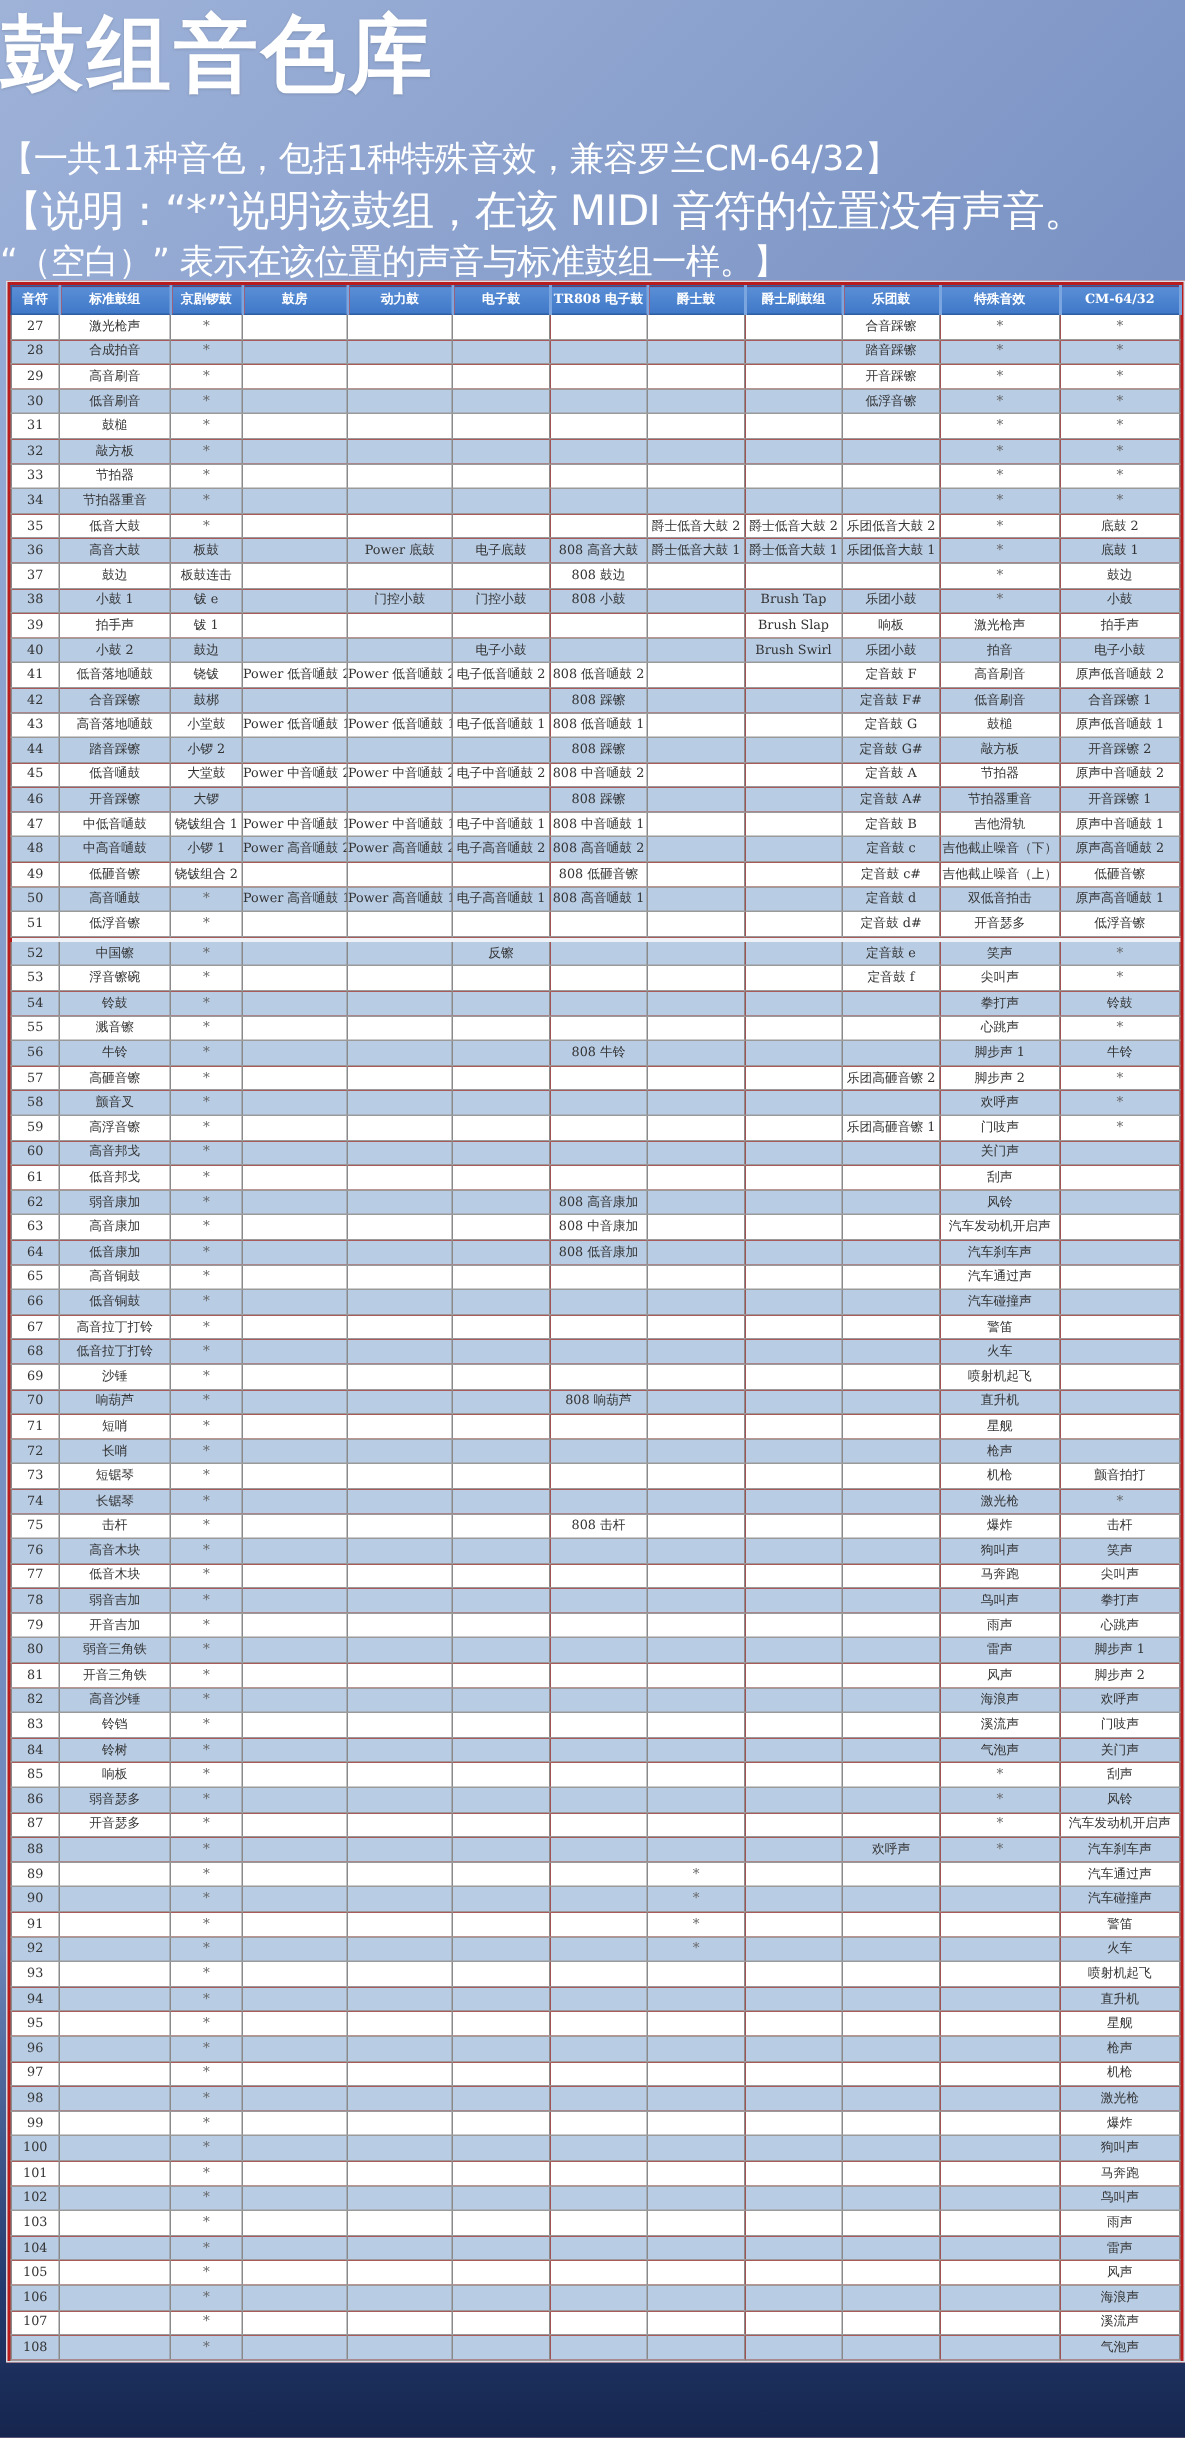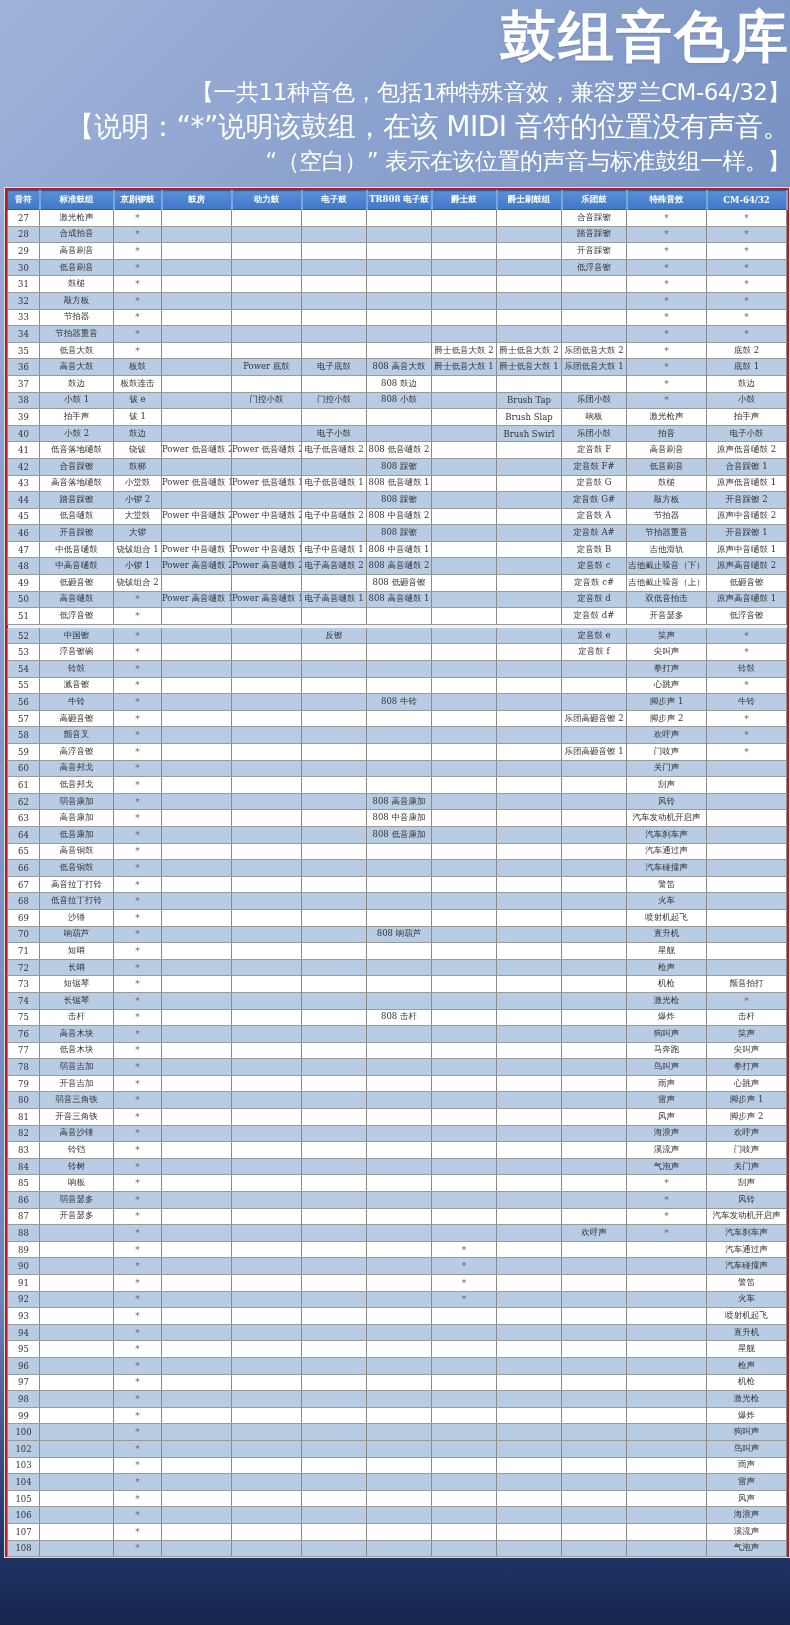--- a/index.html
+++ b/index.html
@@ -8,29 +8,29 @@
     background: linear-gradient(135deg, #9fb3d9 0%, #7e96c6 35%, #5e77ae 70%, #3f5990 100%);
     font-family: "DejaVu Serif", "Liberation Serif", serif;
     position:relative;
   }
   .bottom-band {
     position:absolute; left:0; right:0; top:1300px; bottom:0;
     background: linear-gradient(180deg, rgba(40,60,110,0) 0%, #243a6e 70%, #15254d 100%);
   }
   .header {
     position:absolute; left:0; top:0; width:790px; height:186px;
-    text-align:right; color:#fff;
+    text-align:left; color:#fff;
     font-family: "DejaVu Sans", "Liberation Sans", sans-serif;
   }
   .title {
     font-size:56px; font-weight:bold; line-height:70px; margin-top:2px;
     letter-spacing:2px;
     text-shadow: 0 1px 2px rgba(0,0,0,0.15);
   }
-  .subtitle { font-size:23px; line-height:36px; margin-top:2px; letter-spacing:-0.5px; }
+  .subtitle { font-size:23px; line-height:36px; margin-top:16px; letter-spacing:-0.5px; }
   .note1 { font-size:28px; line-height:34px; letter-spacing:-0.5px; }
   .note2 { font-size:23px; line-height:34px; letter-spacing:-0.5px; }
 
   .table-wrap {
     position:absolute; left:4px; top:187px; width:782px;
     background:#b91c1c; border:1px solid #d8dde6;
     padding:2px 0 0 2px;
   }
   table { border-collapse:collapse; table-layout:fixed; width:779px; }
   th {
@@ -1127,20 +1127,34 @@
           <td></td>
           <td></td>
           <td></td>
           <td></td>
           <td></td>
           <td></td>
           <td></td>
           <td></td>
           <td>狗叫声</td>
         </tr>
+        <tr class="odd">
+          <td>101</td>
+          <td></td>
+          <td class="star">*</td>
+          <td></td>
+          <td></td>
+          <td></td>
+          <td></td>
+          <td></td>
+          <td></td>
+          <td></td>
+          <td></td>
+          <td>马奔跑</td>
+        </tr>
         <tr class="even">
           <td>102</td>
           <td></td>
           <td class="star">*</td>
           <td></td>
           <td></td>
           <td></td>
           <td></td>
           <td></td>
           <td></td>

